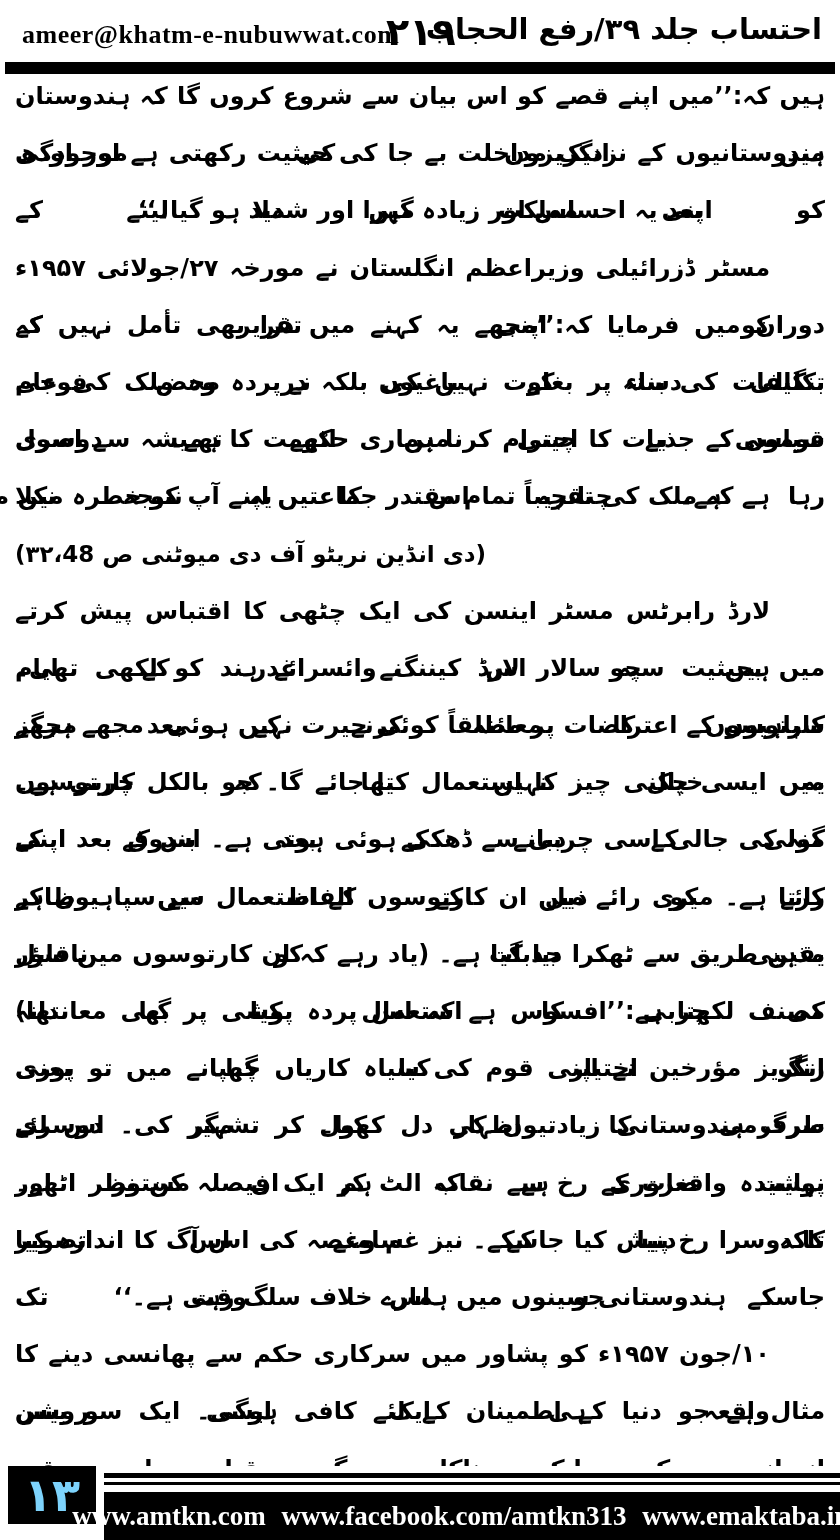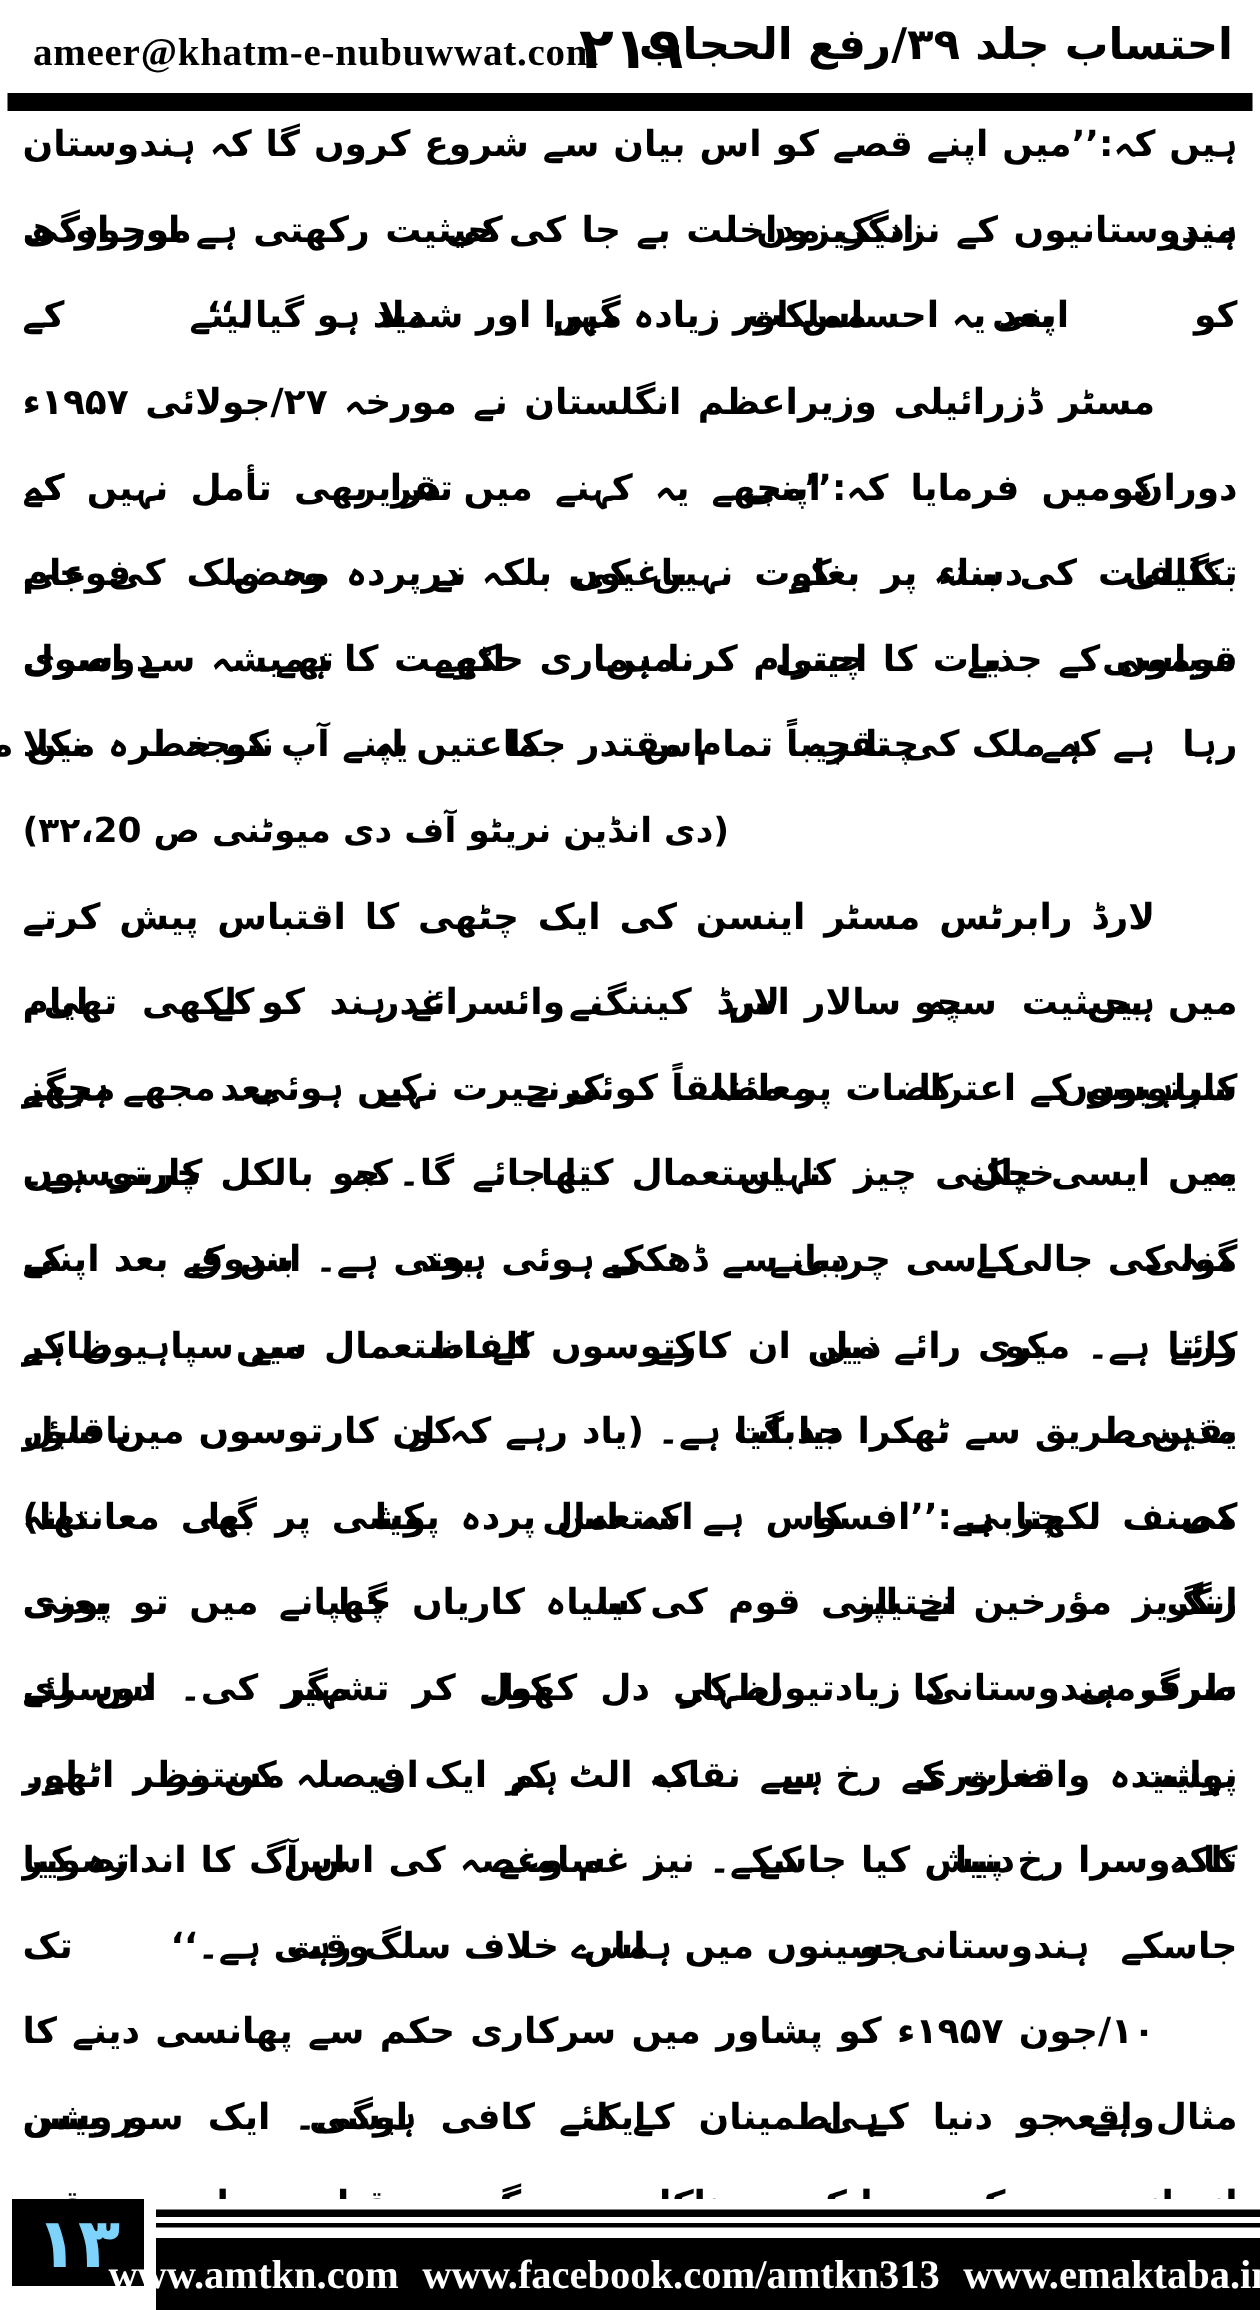--- a/index.html
+++ b/index.html
@@ -72,21 +72,21 @@
 
 <div class="bodytext">
   <div class="line just">ہیں کہ:’’میں اپنے قصے کو اس بیان سے شروع کروں گا کہ ہندوستان میں انگریزوں کی موجودگی</div>
   <div class="line just">ہندوستانیوں کے نزدیک مداخلت بے جا کی حیثیت رکھتی ہے اور اودھ کو اپنی مملکت میں ملا لینے کے</div>
   <div class="line">بعد یہ احساس اور زیادہ گہرا اور شدید ہو گیا۔‘‘</div>
   <div class="line just indent">مسٹر ڈزرائیلی وزیراعظم انگلستان نے مورخہ ۲۷/جولائی ۱۹۵۷ء کو اپنی تقریر کے</div>
   <div class="line just">دوران میں فرمایا کہ:’’مجھے یہ کہنے میں ذرا بھی تأمل نہیں کہ بنگالی دستہ کے باغیوں نے محض فوجی</div>
   <div class="line just">تکلیفات کی بناء پر بغاوت نہیں کی بلکہ درپردہ وہ ملک کی عام سیاسی بے چینی میں اٹھے تھے۔ دوسری</div>
   <div class="line just">قوموں کے جذبات کا احترام کرنا ہماری حکومت کا ہمیشہ سے اصول رہا ہے۔ چنانچہ اس کا یہ نتیجہ نکلا</div>
   <div class="line indent">ہے کہ ملک کی تقریباً تمام مقتدر جماعتیں اپنے آپ کو خطرہ میں محسوس کر رہی ہیں۔‘‘</div>
-  <div class="line cite">(دی انڈین نریٹو آف دی میوٹنی ص ۳۲،20)</div>
+  <div class="line cite">(دی انڈین نریٹو آف دی میوٹنی ص ۳۲،48)</div>
   <div class="line just indent">لارڈ رابرٹس مسٹر اینسن کی ایک چٹھی کا اقتباس پیش کرتے ہیں جو اس نے غدر کے ایام</div>
   <div class="line just">میں بحیثیت سپہ سالار لارڈ کیننگ وائسرائے ہند کو لکھی تھی۔ کارتوسوں کا معائنہ کرنے کے بعد مجھے</div>
   <div class="line just">سپاہیوں کے اعتراضات پر مطلقاً کوئی حیرت نہیں ہوئی۔ مجھے ہرگز یہ خیال نہیں تھا کہ کارتوسوں</div>
   <div class="line just">میں ایسی چکنی چیز کا استعمال کیا جائے گا۔ جو بالکل چربی ہے۔ گولی کے دبانے کے بعد بندوق کے</div>
   <div class="line just">منہ کی جالی اسی چربی سے ڈھکی ہوئی ہوتی ہے۔ اس کے بعد اپنی رائے کو ذیل کے الفاظ میں ظاہر</div>
   <div class="line just">کرتا ہے۔ میری رائے میں ان کارتوسوں کے استعمال سے سپاہیوں کے مذہبی جذبات کو ناقابل</div>
   <div class="line just">یقین طریق سے ٹھکرا دیا گیا ہے۔ (یاد رہے کہ ان کارتوسوں میں سؤر کی چربی کا استعمال کیا گیا تھا)</div>
   <div class="line just">مصنف لکھتا ہے:’’افسوس ہے کہ اس پردہ پوشی پر بھی معاندانہ رنگ اختیار کیا گیا۔ یعنی</div>
   <div class="line just">انگریز مؤرخین نے اپنی قوم کی سیاہ کاریاں چھپانے میں تو پوری سرگرمی کا اظہار کیا۔ مگر دوسری</div>
   <div class="line just">طرف ہندوستانی زیادتیوں کی دل کھول کر تشہیر کی۔ اس لئے نہایت ضروری ہے کہ ہم ان مستور اور</div>

